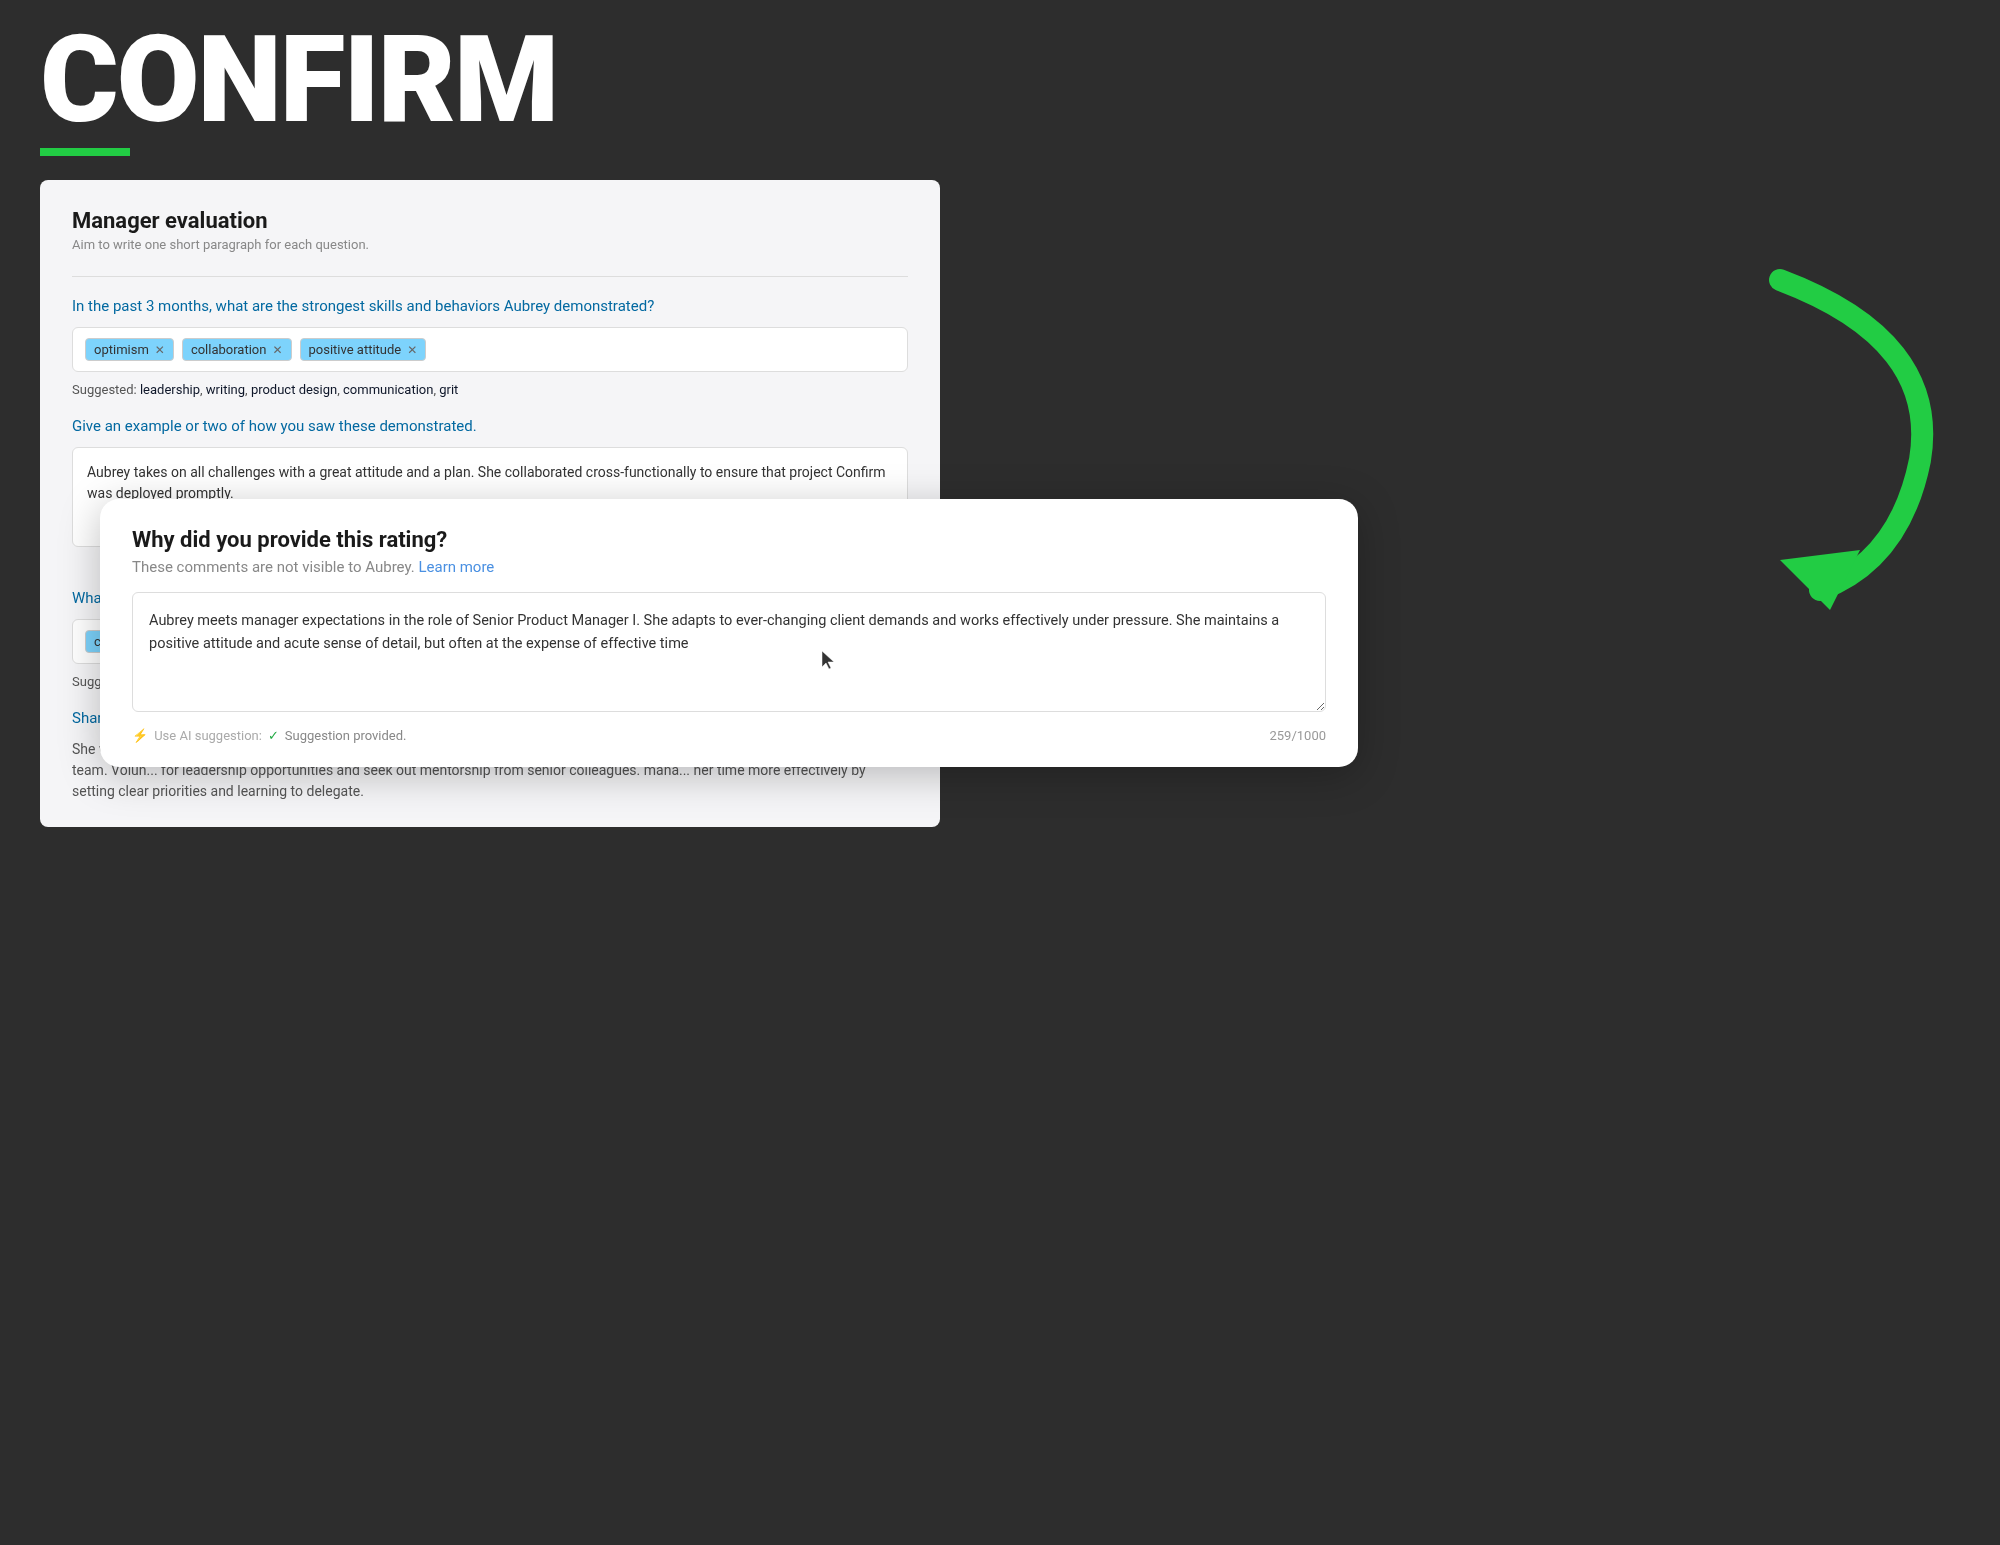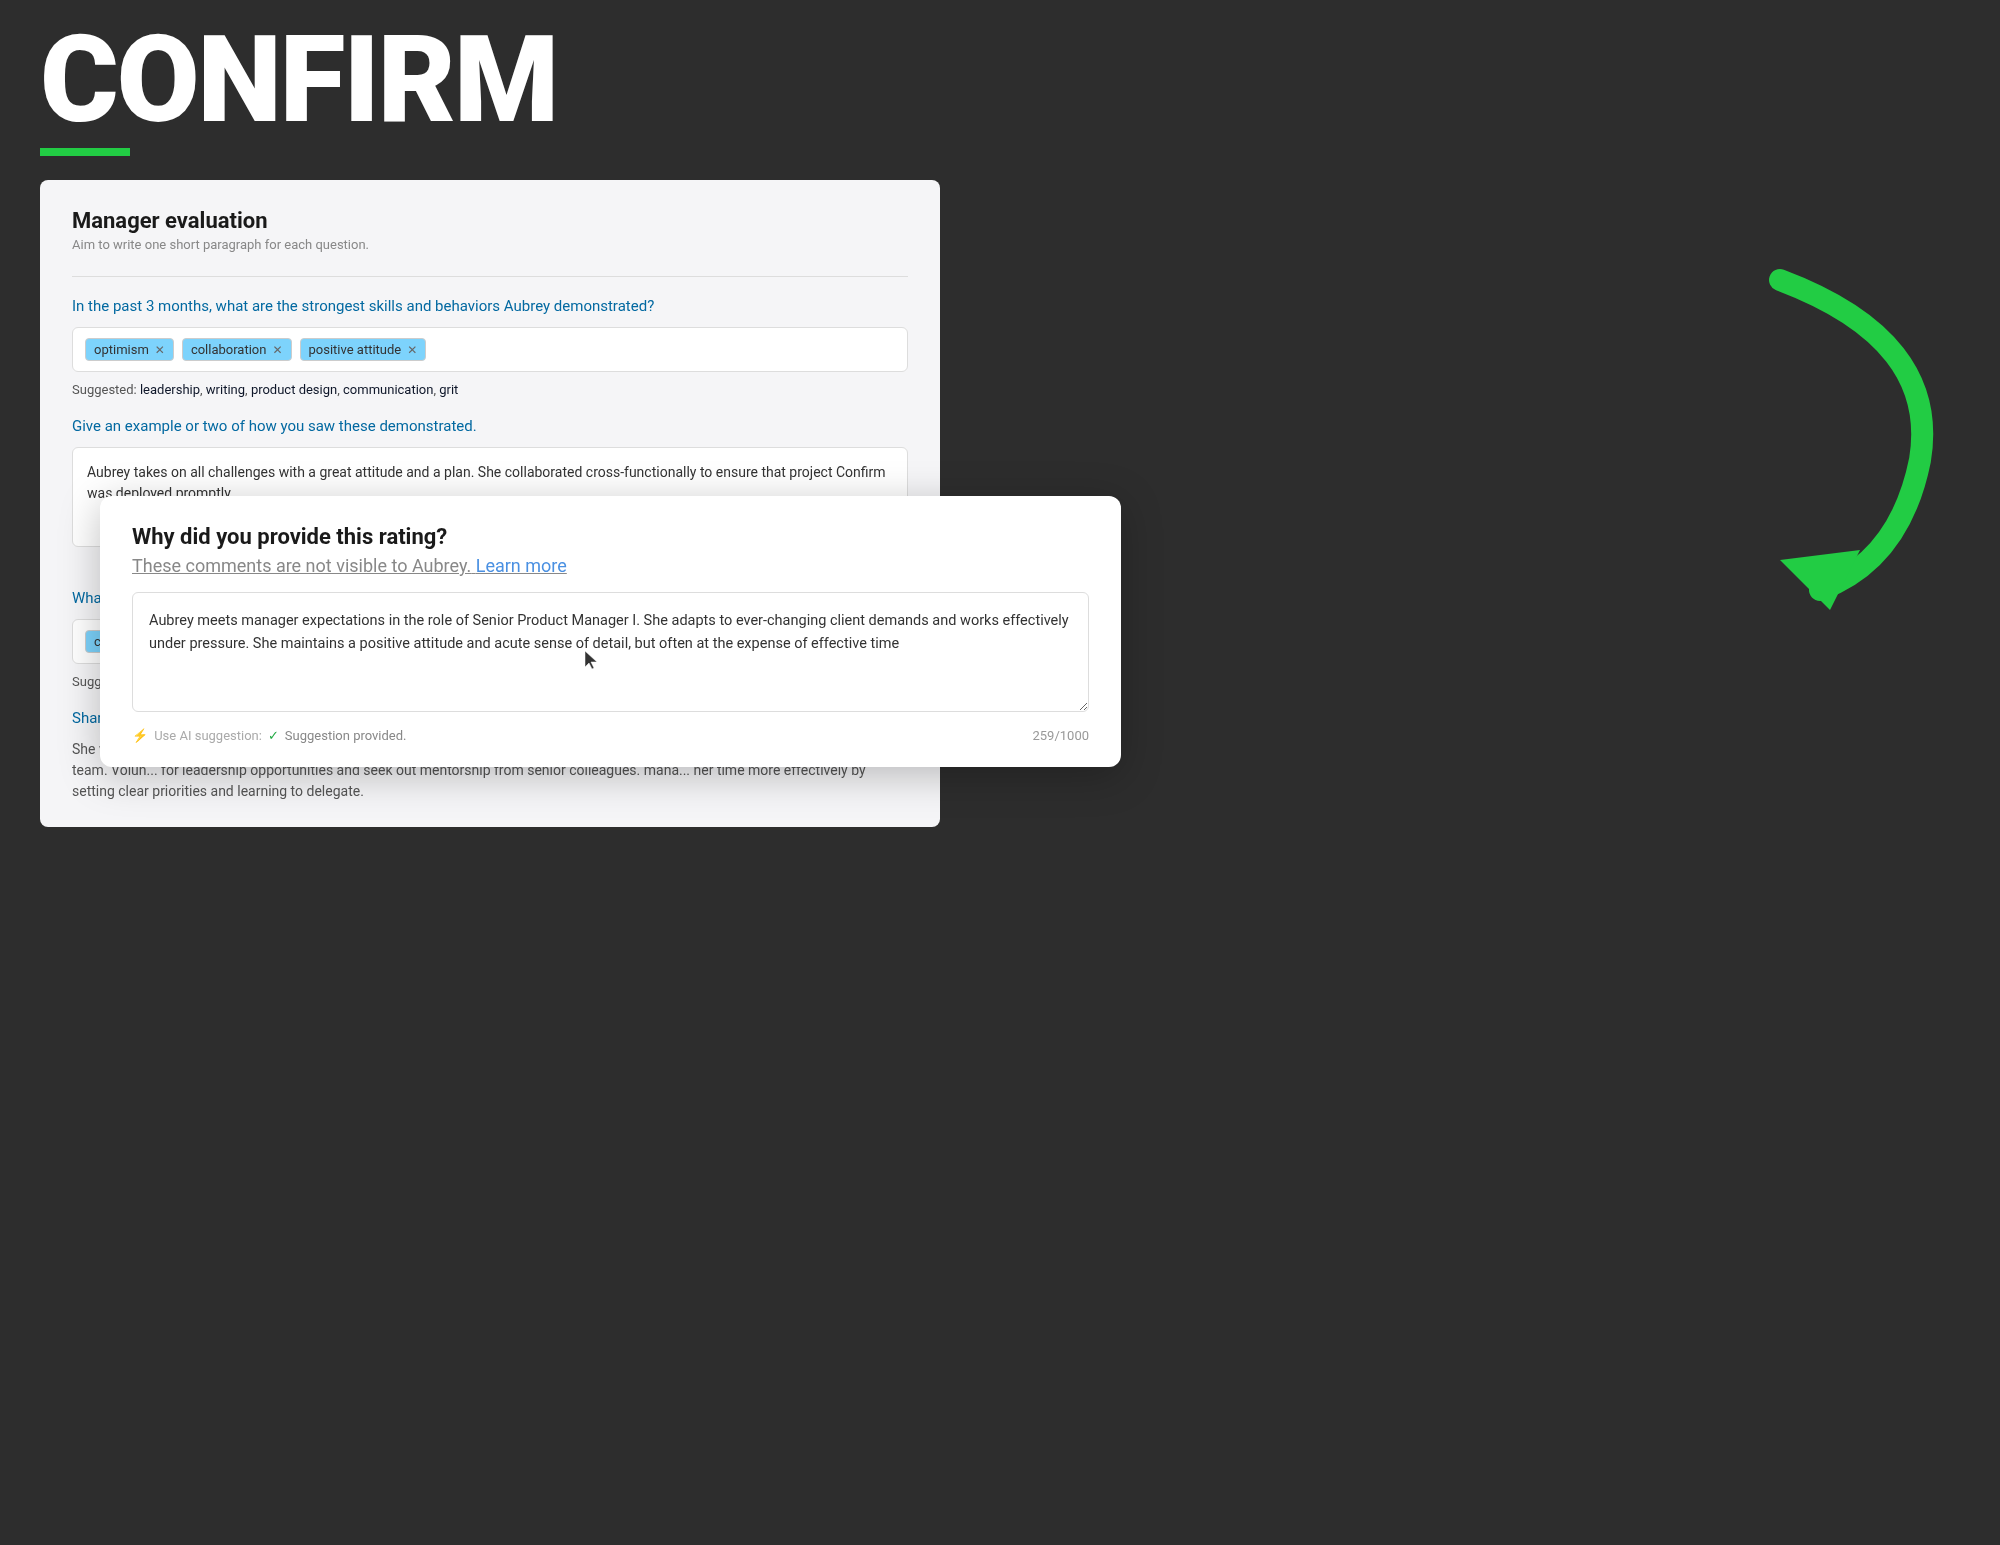--- a/index.html
+++ b/index.html
@@ -132,42 +132,41 @@
       text-align: right;
       font-size: 12px;
       color: #999;
       margin-top: 4px;
       margin-bottom: 20px;
     }
 
     
     .dialog-card {
       background: #ffffff;
-      border-radius: 12px;
-      width: 1021px;
+      border-radius: 19px;
+      width: 1258px;
       padding: 28px 32px 24px 32px;
       position: absolute;
       bottom: 60px;
       left: 100px;
       z-index: 20;
       box-shadow: 0 8px 40px rgba(0,0,0,0.25);
     }
 
     .dialog-title {
       font-size: 22px;
       font-weight: 700;
       color: #1a1a1a;
       margin-bottom: 6px;
     }
 
     .dialog-subtitle {
-      font-size: 18px;
+      font-size: 15px;
       color: #888;
       margin-bottom: 16px;
-      text-decoration: underline;
     }
 
     .dialog-link {
       color: #4a90e2;
       cursor: pointer;
       text-decoration: none;
     }
 
     .dialog-textarea {
       width: 100%;

